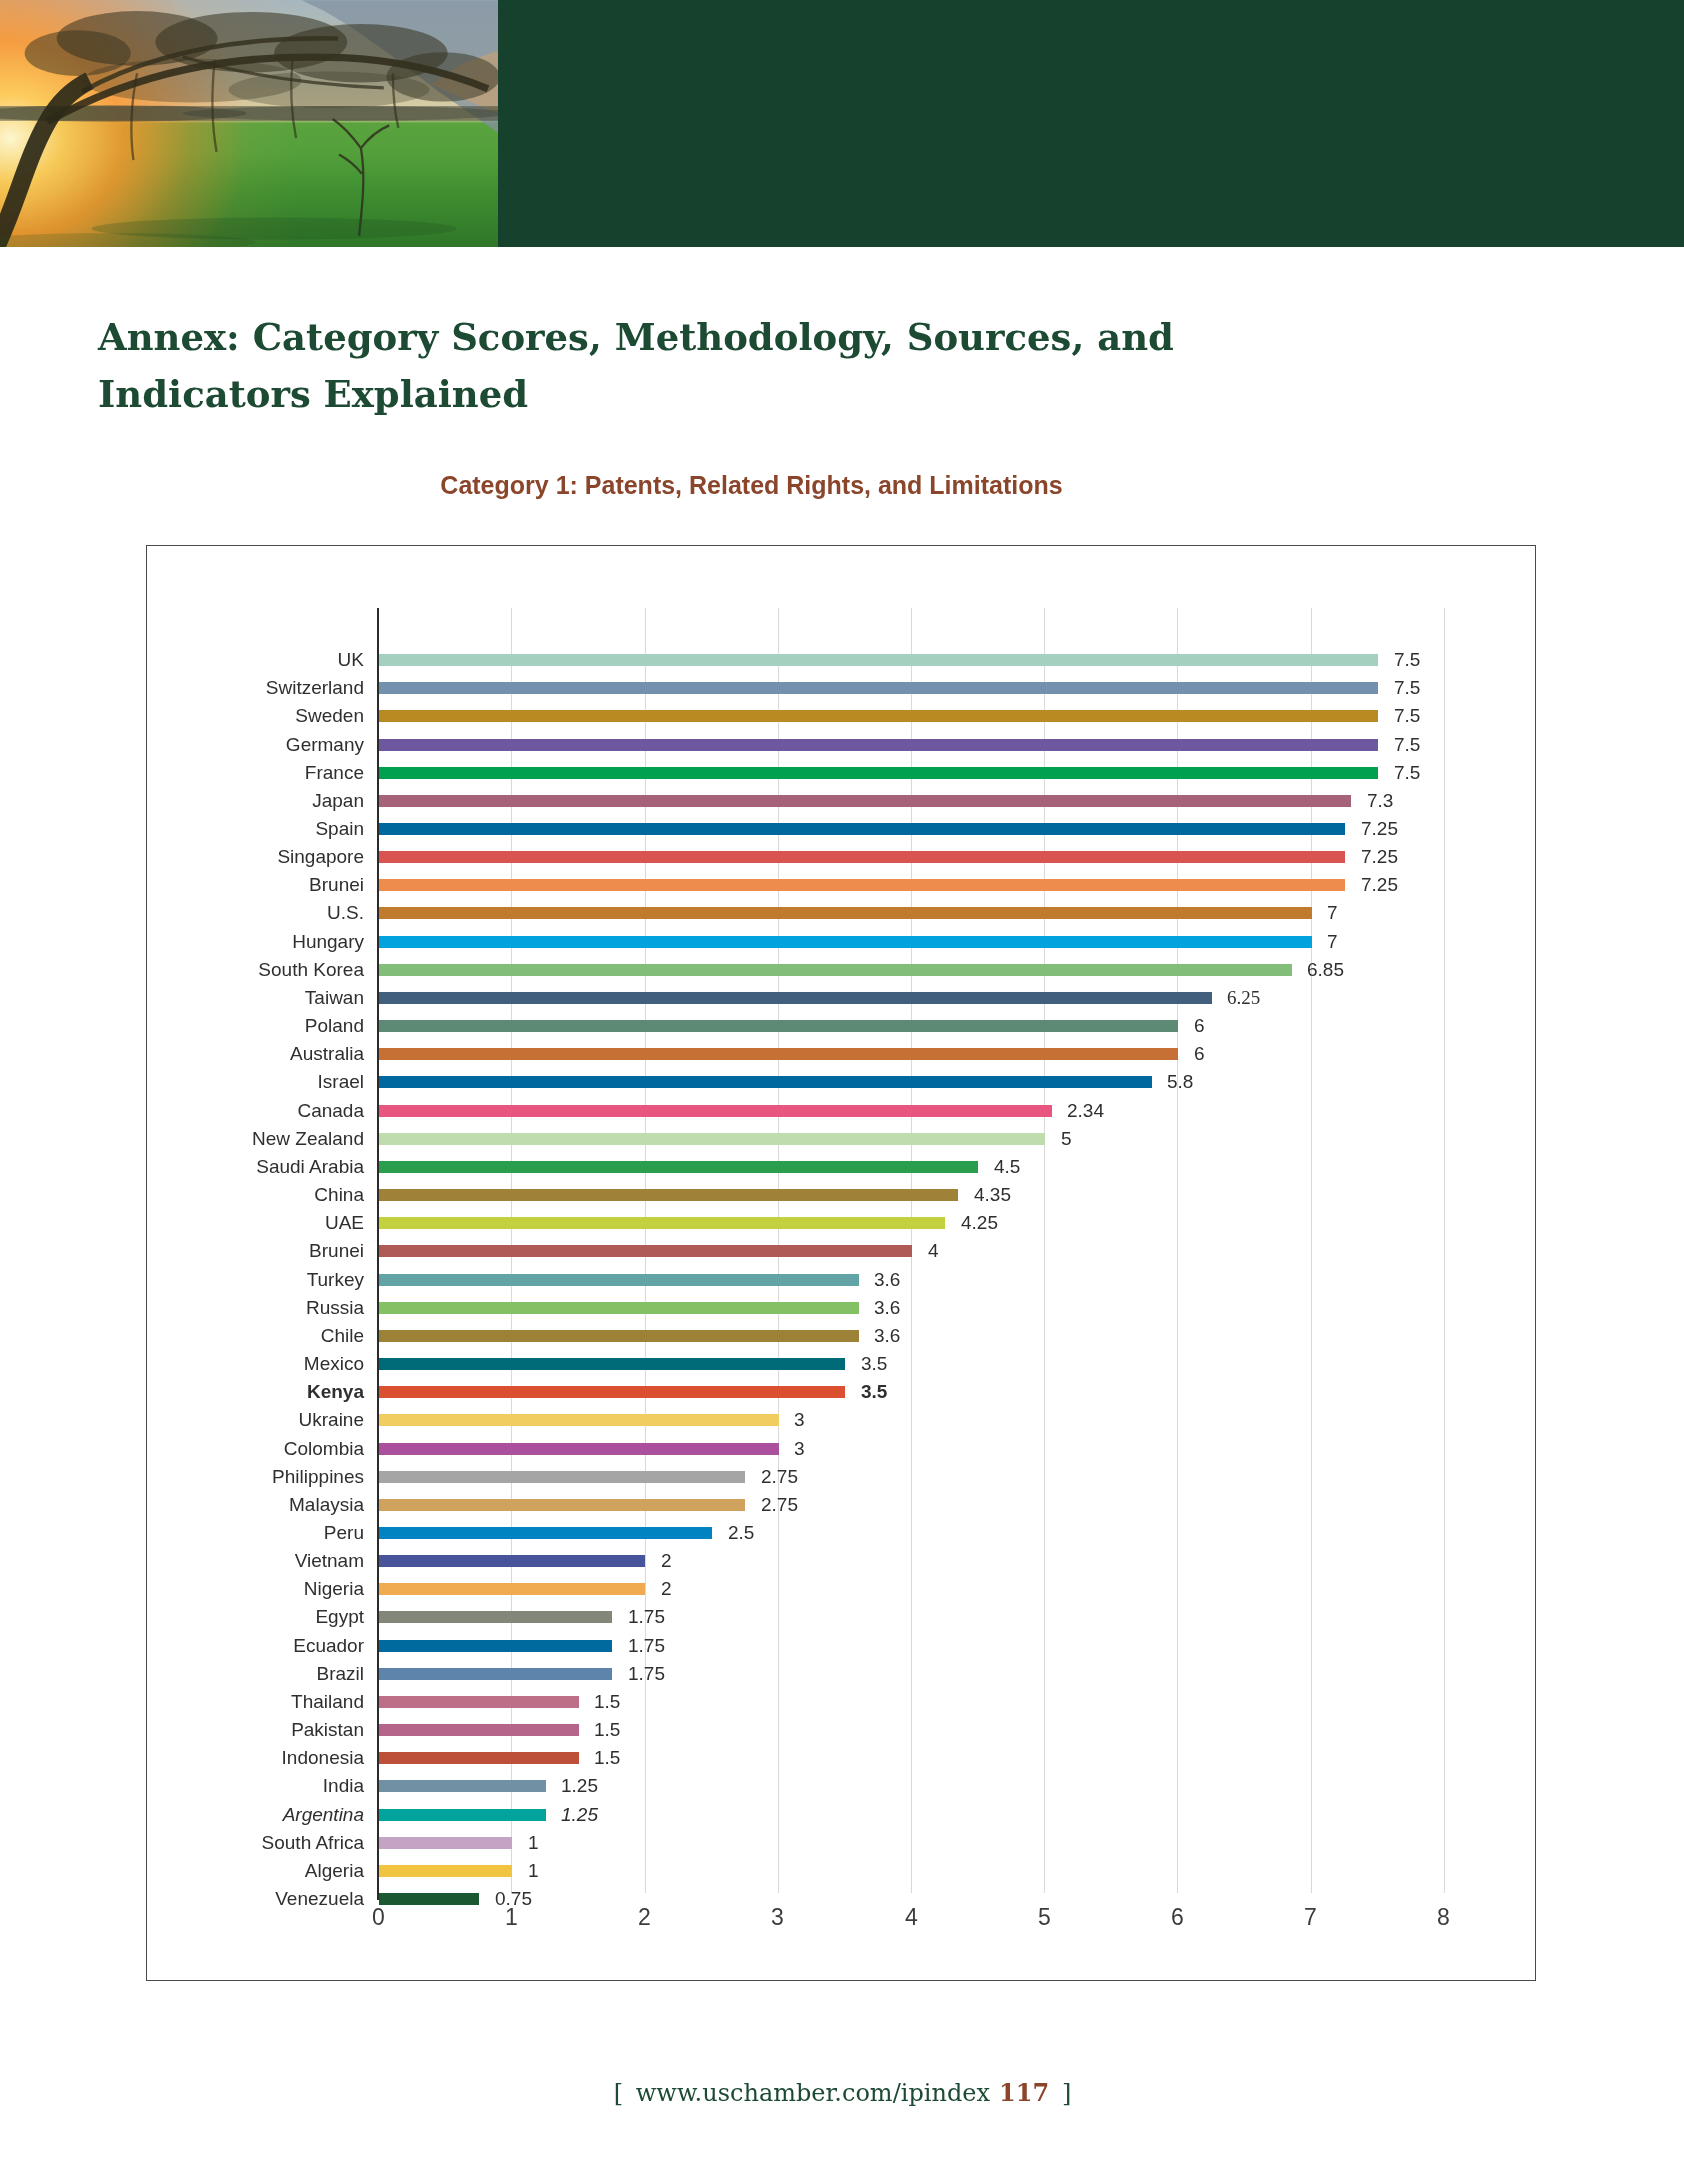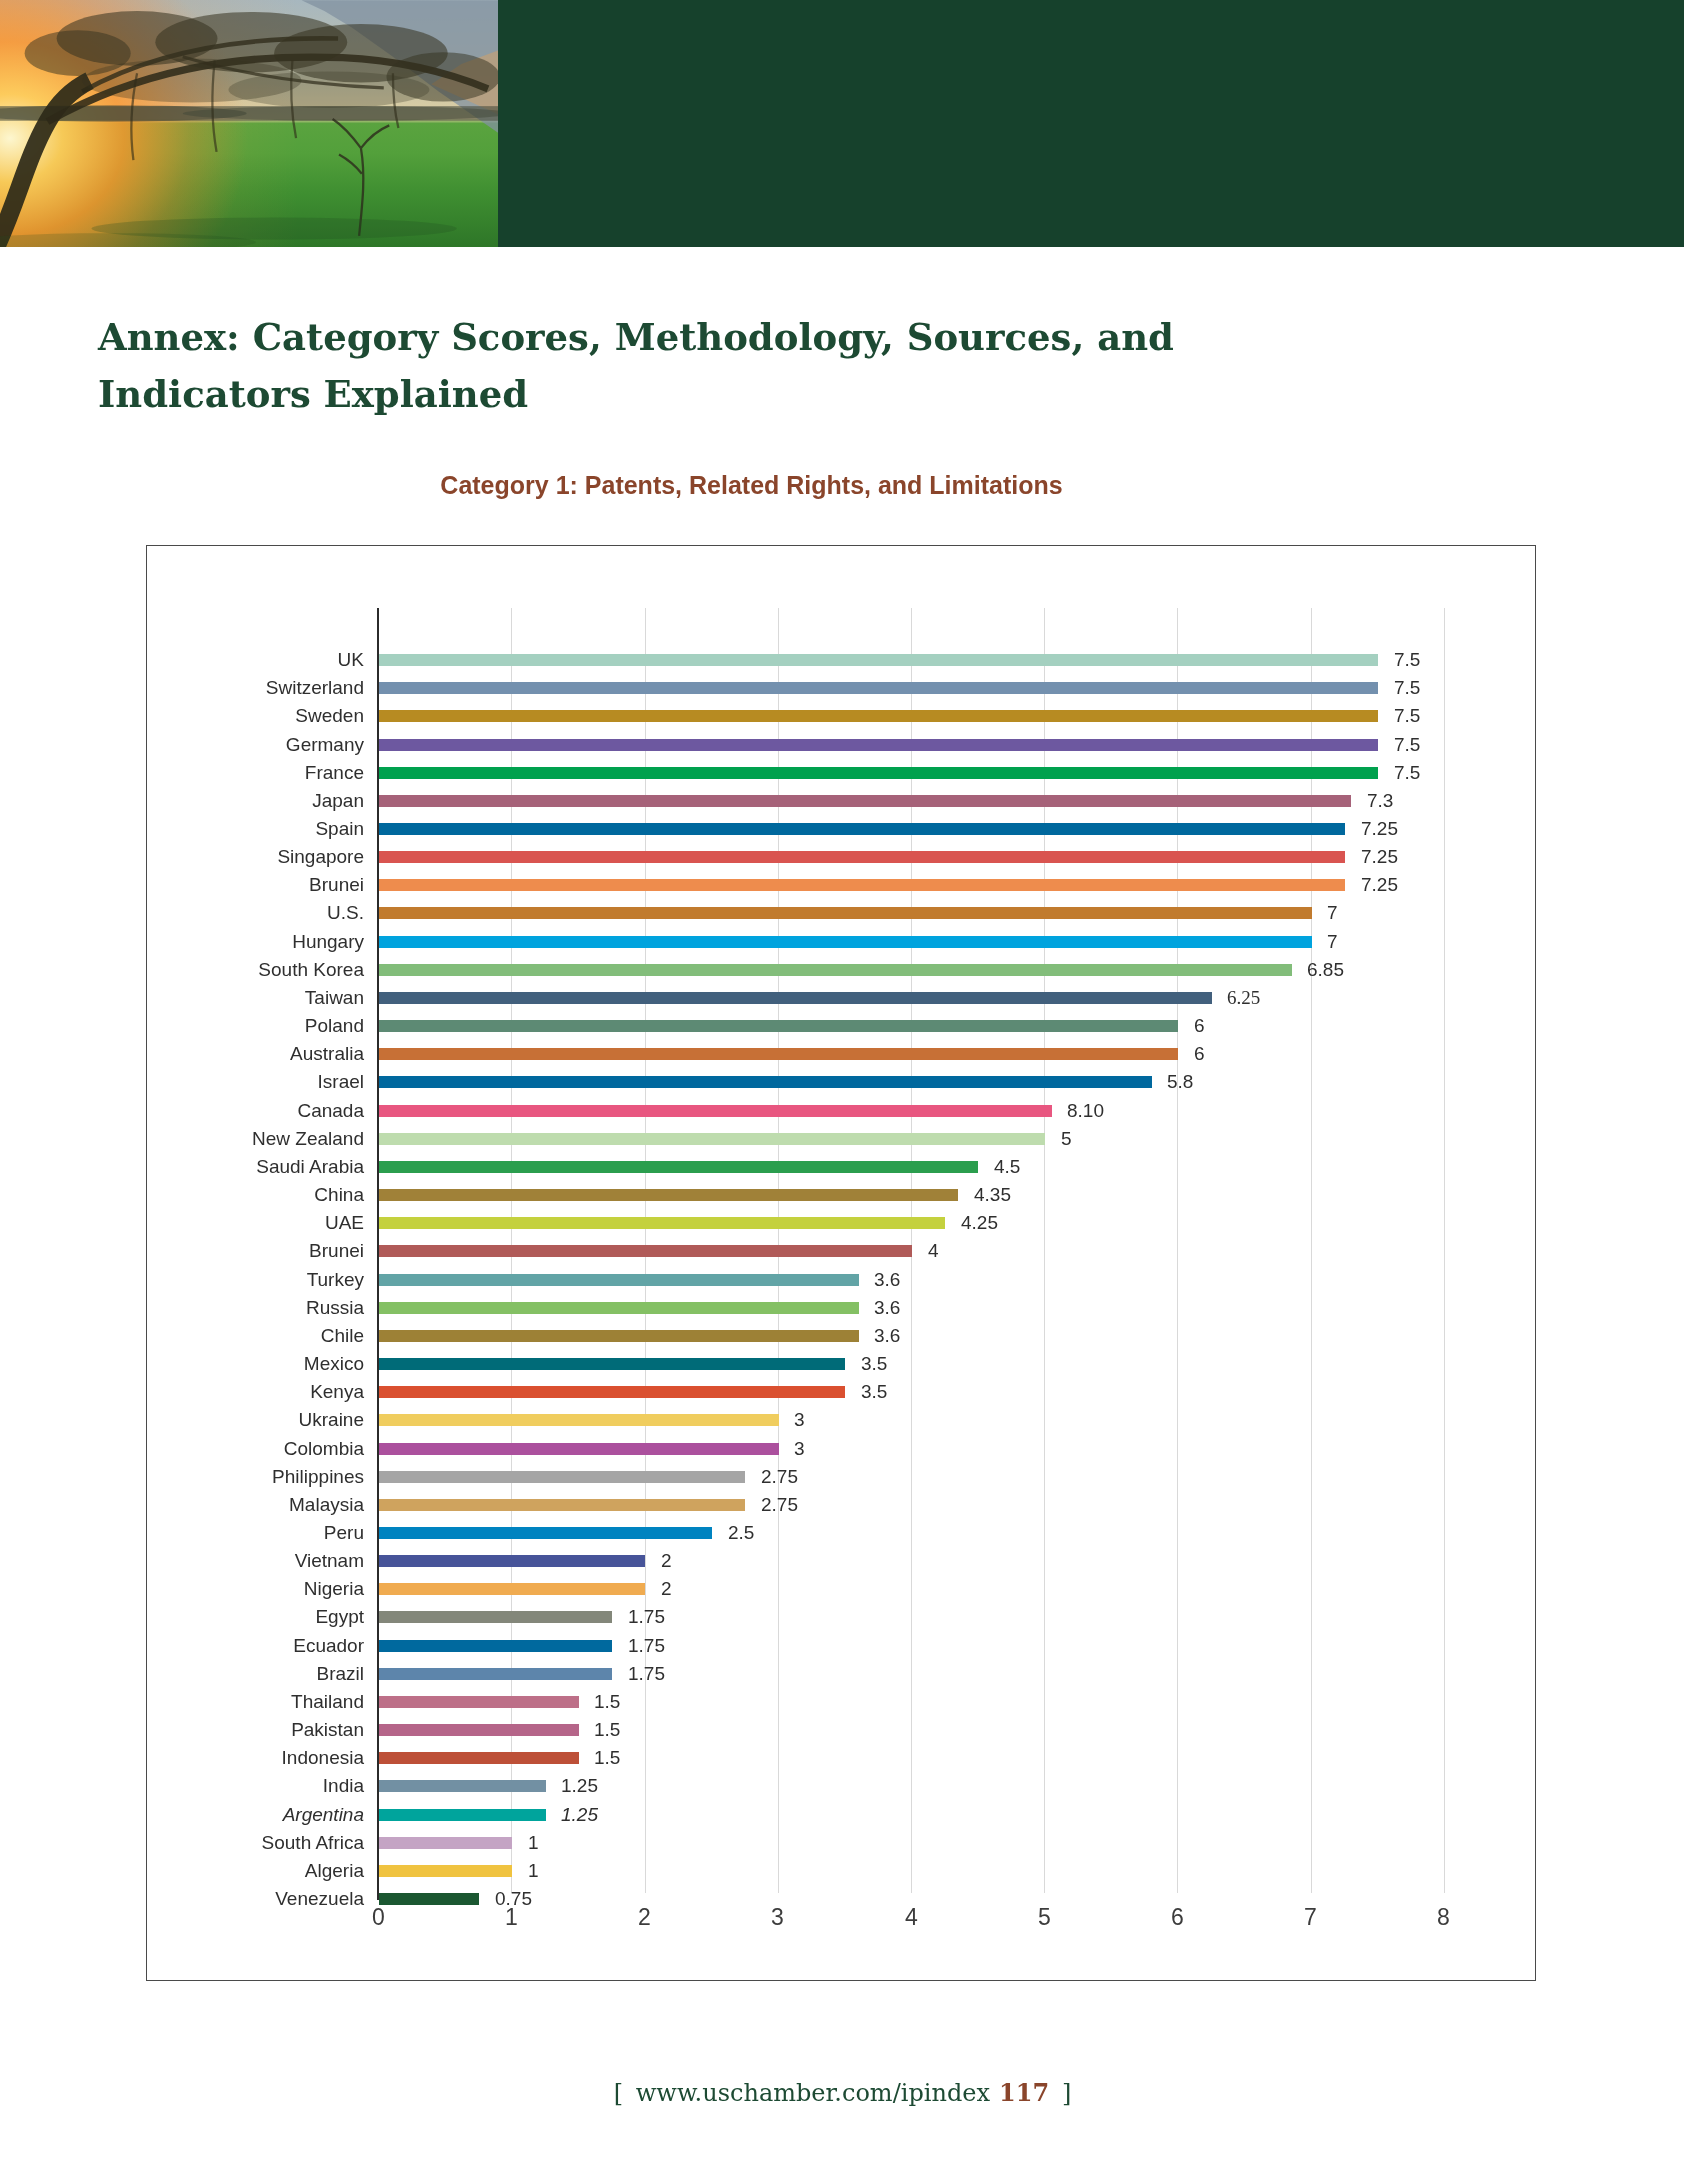--- a/index.html
+++ b/index.html
@@ -224,21 +224,21 @@
           <span class="val" style="left: 1047px;">6</span>
         </div>
         <div class="row" style="top: 422px;">
           <span class="cat">Israel</span>
           <div class="bar" style="width: 773px; background: rgb(0, 104, 158);"></div>
           <span class="val" style="left: 1020px;">5.8</span>
         </div>
         <div class="row" style="top: 451px;">
           <span class="cat">Canada</span>
           <div class="bar" style="width: 673px; background: rgb(232, 86, 128);"></div>
-          <span class="val" style="left: 920px;">8.10</span>
+          <span class="val" style="left: 920px;">2.34</span>
         </div>
         <div class="row" style="top: 479px;">
           <span class="cat">New Zealand</span>
           <div class="bar" style="width: 666px; background: rgb(190, 220, 174);"></div>
           <span class="val" style="left: 914px;">5</span>
         </div>
         <div class="row" style="top: 507px;">
           <span class="cat">Saudi Arabia</span>
           <div class="bar" style="width: 599px; background: rgb(43, 158, 78);"></div>
           <span class="val" style="left: 847px;">4.5</span>
@@ -271,21 +271,21 @@
         <div class="row" style="top: 676px;">
           <span class="cat">Chile</span>
           <div class="bar" style="width: 480px; background: rgb(157, 129, 54);"></div>
           <span class="val" style="left: 727px;">3.6</span>
         </div>
         <div class="row" style="top: 704px;">
           <span class="cat">Mexico</span>
           <div class="bar" style="width: 466px; background: rgb(0, 107, 120);"></div>
           <span class="val" style="left: 714px;">3.5</span>
         </div>
-        <div class="row" style="top: 732px;">
+        <div class="row" style="top: 732px; font-weight: bold;">
           <span class="cat">Kenya</span>
           <div class="bar" style="width: 466px; background: rgb(218, 80, 48);"></div>
           <span class="val" style="left: 714px;">3.5</span>
         </div>
         <div class="row" style="top: 760px;">
           <span class="cat">Ukraine</span>
           <div class="bar" style="width: 400px; background: rgb(240, 205, 94);"></div>
           <span class="val" style="left: 647px;">3</span>
         </div>
         <div class="row" style="top: 789px;">

